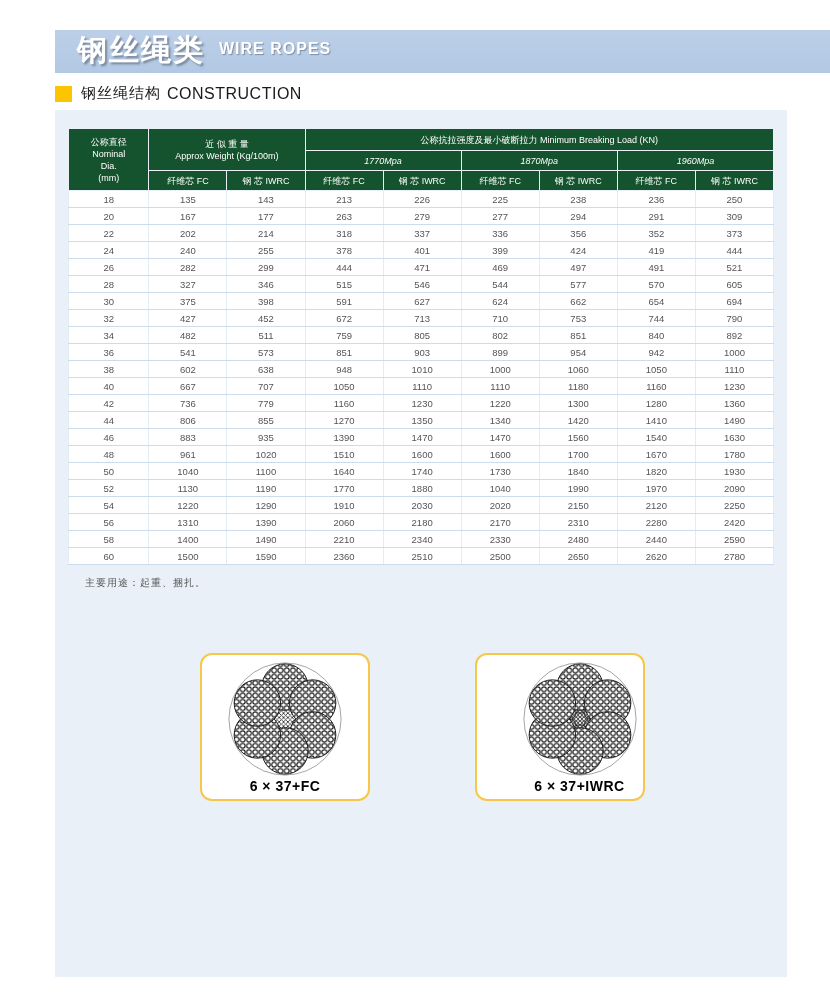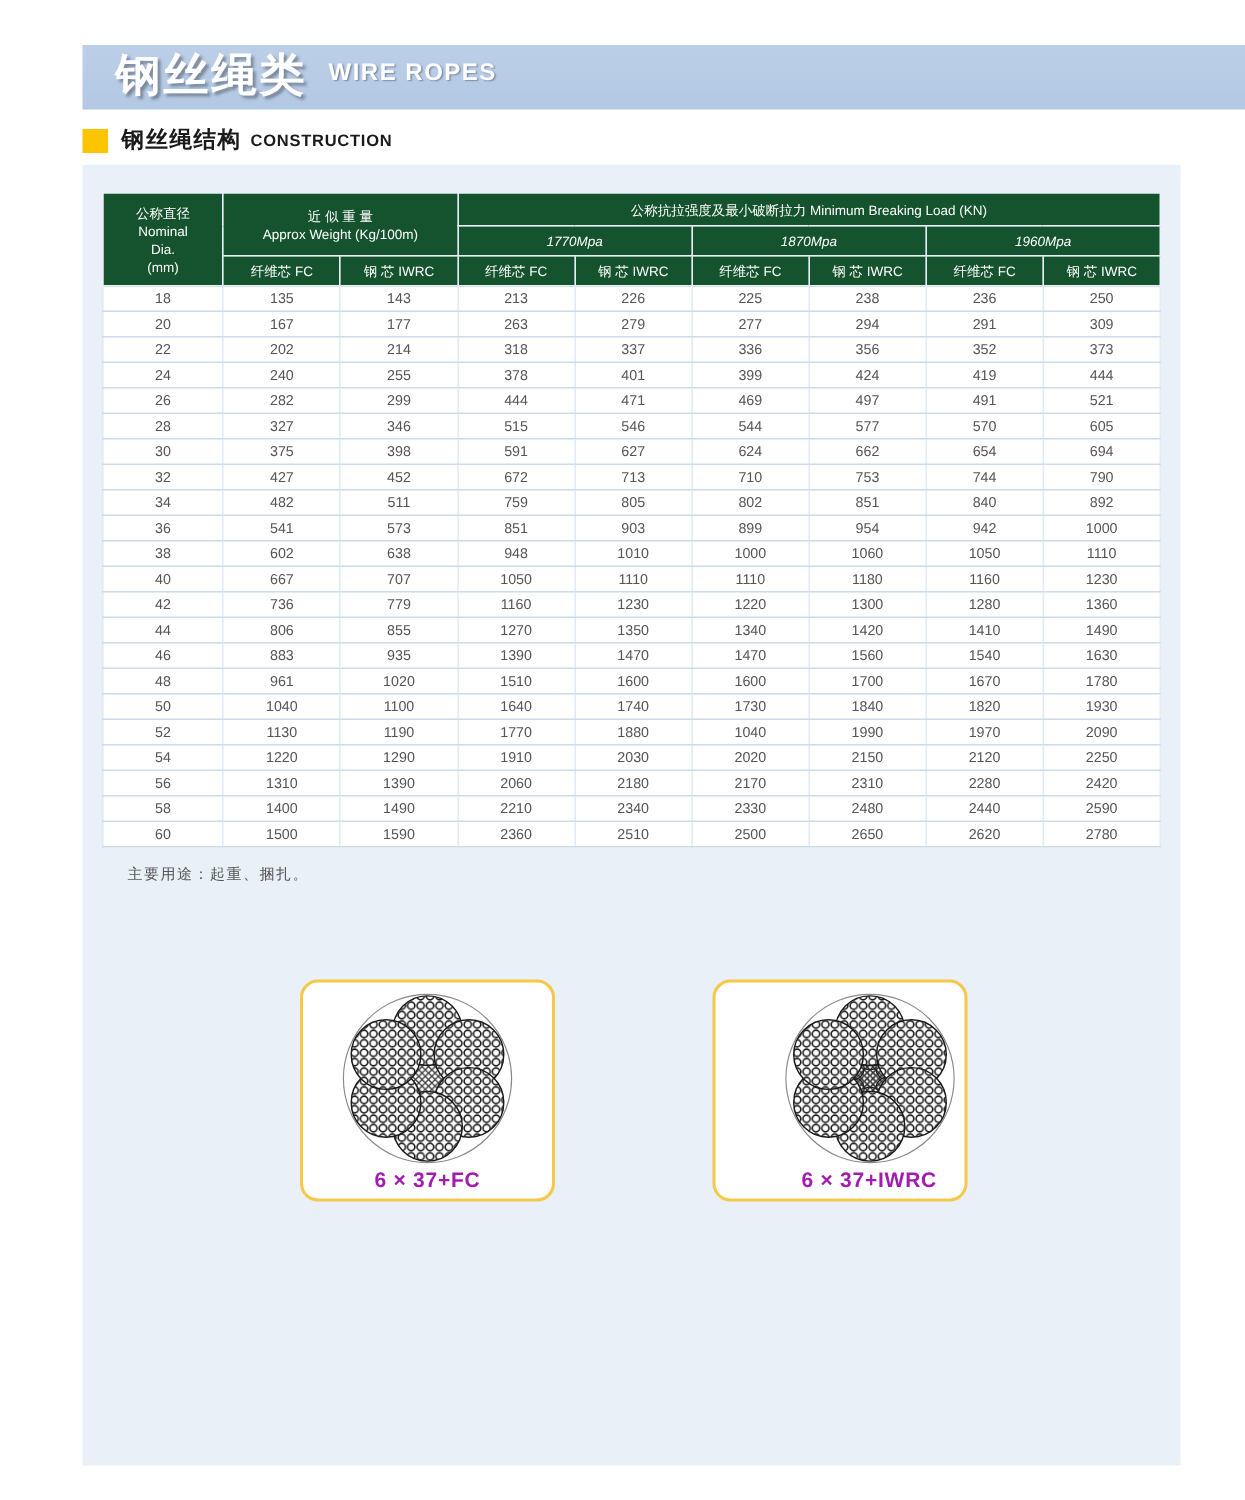--- a/index.html
+++ b/index.html
@@ -10,22 +10,22 @@
   .banner { position:absolute; left:55px; top:30px; width:820px; height:43px;
     background:linear-gradient(#bccfe8,#b2c8e3); display:flex; padding-left:22px; }
   .banner-zh { font-size:30px; font-weight:bold; color:#ffffff; letter-spacing:2px;
     text-shadow:2px 2px 2px rgba(90,100,115,0.65); font-family:"Liberation Sans", sans-serif; }
   .banner-en { font-size:16px; font-weight:bold; color:#ffffff; margin-left:14px; letter-spacing:1px;
     text-shadow:1px 1px 1px rgba(90,100,115,0.6); padding-top:10px; }
 
   
   .section { position:absolute; left:55px; top:84px; display:flex; align-items:center; }
   .bullet { width:17px; height:16px; background:#fdc500; margin-right:9px; }
-  .section-zh { font-size:15px; font-weight:bold; color:#1a1a1a; letter-spacing:1px; }
-  .section-en { font-size:11px; font-weight:bold; color:#1a1a1a; margin-left:6px; letter-spacing:0.5px; }
+  .section-zh { font-size:15px; font-weight:normal; color:#1a1a1a; letter-spacing:1px; }
+  .section-en { font-size:16px; font-weight:normal; color:#1a1a1a; margin-left:6px; letter-spacing:0.5px; }
 
   
   .panel { position:absolute; left:55px; top:110px; width:732px; height:867px; background:#e9f0f8; }
 
   
   table.data { position:absolute; left:13px; top:18px; width:706px; border-collapse:collapse; table-layout:fixed; }
   table.data th { background:#14532d; color:#ffffff; font-weight:normal; font-size:9px;
     border:1px solid #e9f0f8; text-align:center; vertical-align:middle; line-height:12px; }
   th.h-top { height:22px; }
   th.h-grade { height:20px;font-style:italic; }
@@ -38,21 +38,21 @@
 
   
   .note { position:absolute; left:30px; top:466px; font-size:10px; color:#555555; letter-spacing:1px; }
 
   
   .card { position:absolute; top:543px; width:170px; height:148px; background:#ffffff;
     border:2px solid #f7c74a; border-radius:12px; display:flex; flex-direction:column;
     align-items:center; justify-content:flex-start; padding-top:6px; }
   .card-1 { left:145px; }
   .card-2 { left:420px;padding-left:39px; }
-  .card-label { font-size:14px; font-weight:bold; color:#a21caf; margin-top:1px; letter-spacing:0.5px; }
+  .card-label { font-size:14px; font-weight:bold; color:#000000; margin-top:1px; letter-spacing:0.5px; }
 </style>
 </head>
 <body>
 
 <div class="page">
 
   <div class="banner">
     <span class="banner-zh">钢丝绳类</span>
     <span class="banner-en">WIRE ROPES</span>
   </div>

